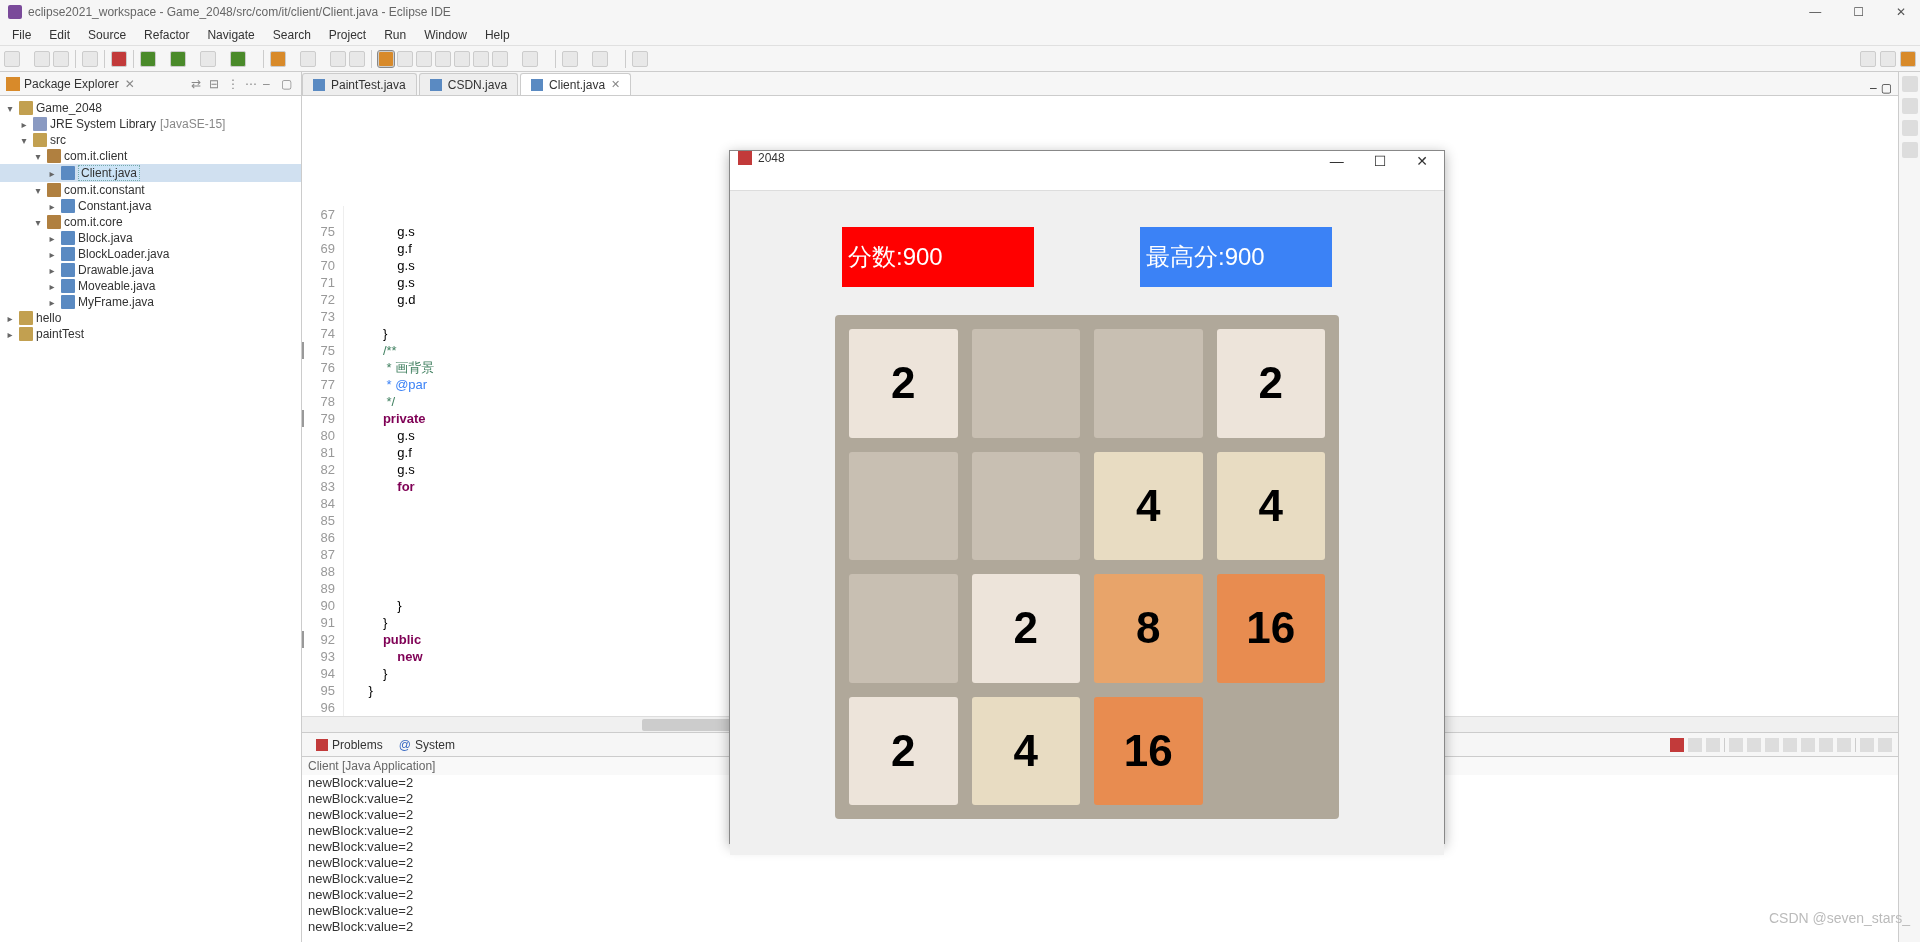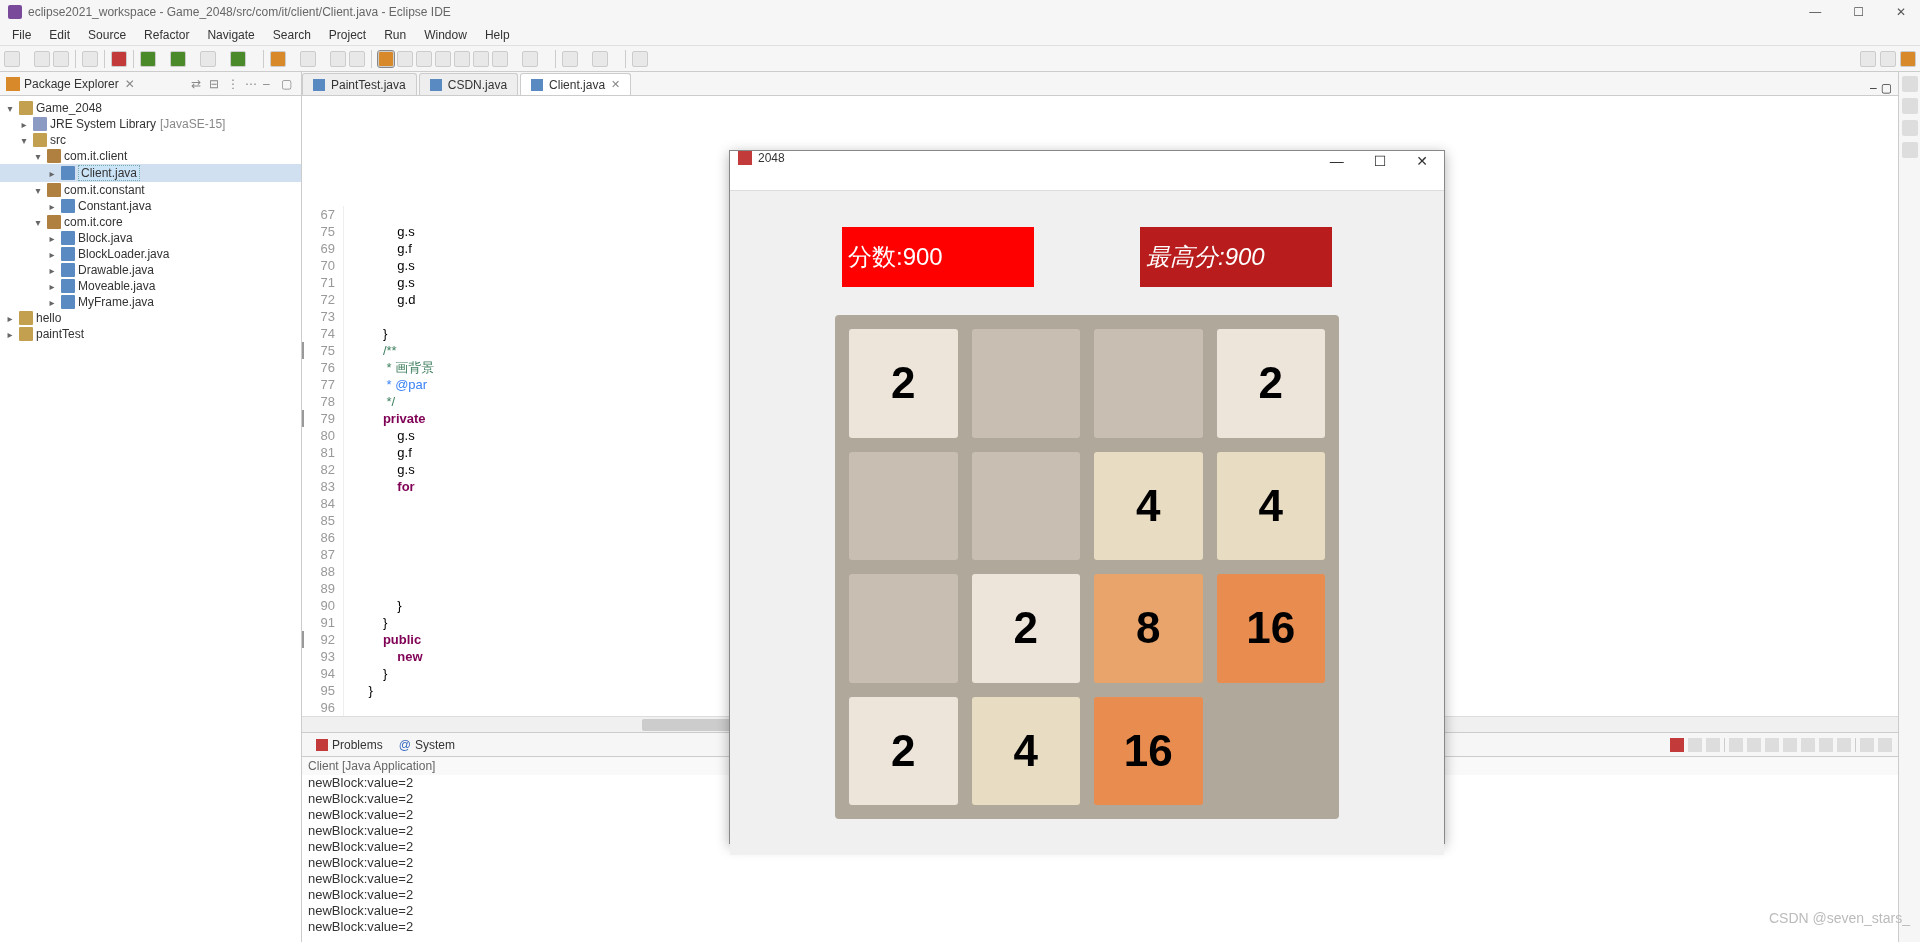--- a/index.html
+++ b/index.html
@@ -88,21 +88,21 @@
 
 .gamewin { position: absolute; left: 427px; top: 78px; width: 716px; height: 694px; background: #f0f0f0; border: 1px solid #888; box-shadow: 0 3px 12px rgba(0,0,0,0.3); z-index: 100; }
 .gamewin .gtitle { height: 40px; background: #fff; display: flex; align-items: flex-start; padding: 0 8px; border-bottom: 1px solid #ddd; }
 .gamewin .gtitle .gicon { width: 14px; height: 14px; background: #c23a3a; margin-right: 6px; }
 .gamewin .gtitle .gctrl { margin-left: auto; display: flex; gap: 14px; font-size: 14px; }
 .gamewin .gtitle .gctrl span { cursor: pointer; padding: 2px 8px; }
 .gamewin .gbody { background: #f0f0f0; padding: 0; height: calc(100% - 28px); }
 .scorebar { display: flex; justify-content: space-between; padding: 36px 112px 16px 112px; }
 .scorebox { width: 192px; height: 60px; color: #fff; font-size: 24px; display: flex; align-items: center; padding-left: 6px; font-weight: normal; text-align: right; }
 .scorebox.red { background: #ff0000; }
-.scorebox.green { background: #b91c1c; font-style: italic; }
+.scorebox.green { background: #3b82f6; }
 .board { width: 504px; height: 504px; background: #b0a89a; margin: 12px auto 0 auto; padding: 14px; border-radius: 4px; display: grid; grid-template-columns: repeat(4, 1fr); grid-template-rows: repeat(4, 1fr); gap: 14px; }
 .cell { background: #c8bfb2; border-radius: 3px; display: flex; align-items: center; justify-content: center; font-size: 44px; font-weight: bold; color: #000; }
 .cell.v2 { background: #ede4da; }
 .cell.v4 { background: #e8dcc2; }
 .cell.v8 { background: #e8a46a; }
 .cell.v16 { background: #e88c50; }
 .cell.v32 { background: #f0b020; }
 
 .watermark { position: absolute; right: 10px; bottom: 16px; color: #bbb; font-size: 14px; z-index: 200; }
 </style>

